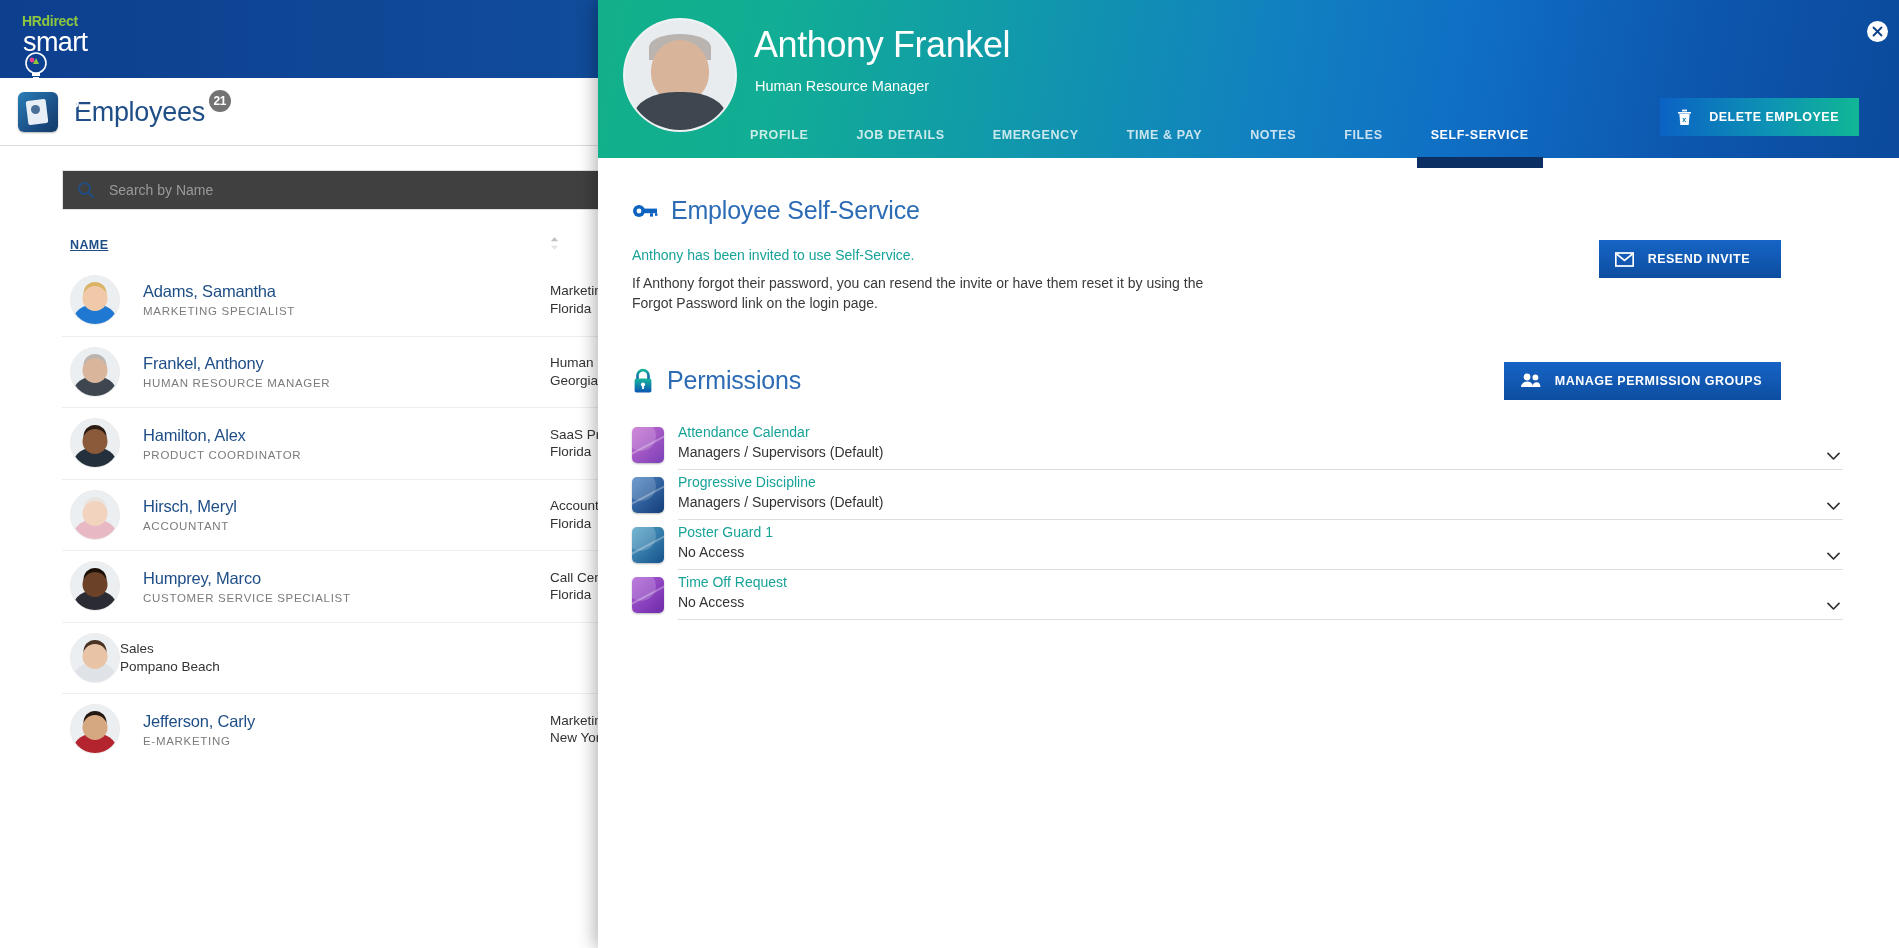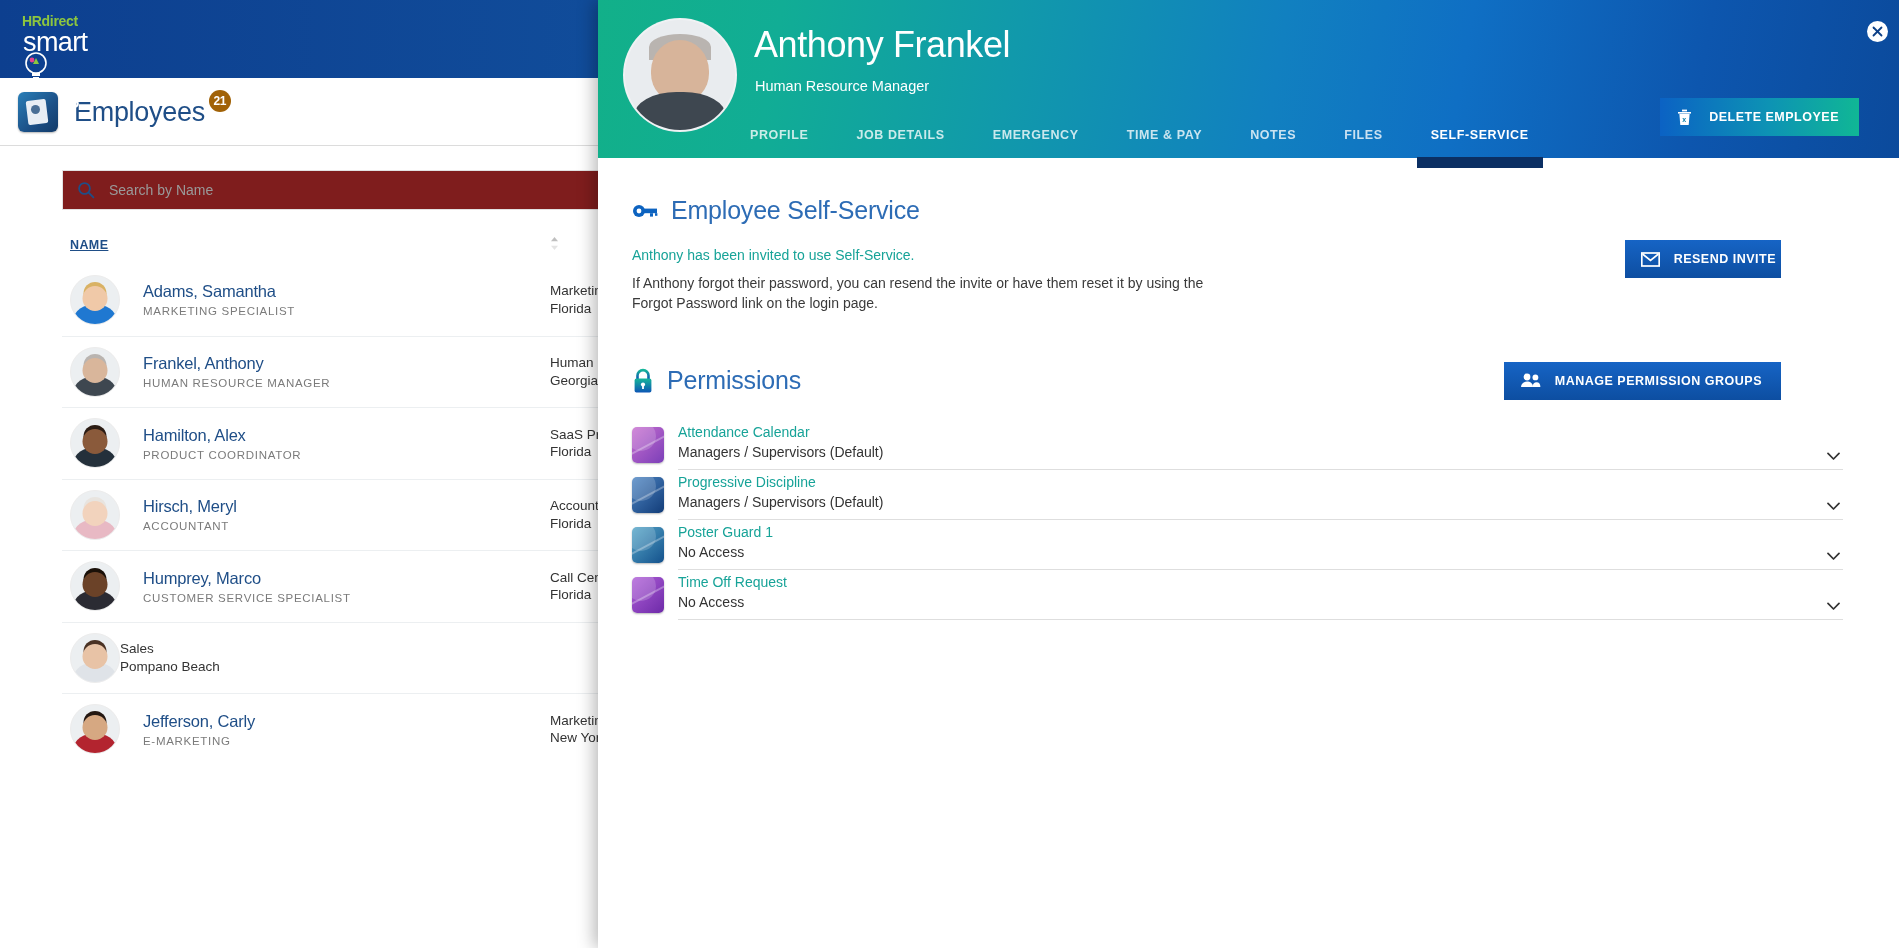--- a/index.html
+++ b/index.html
@@ -45,30 +45,30 @@
   }
   .emp-icon:after {
     content:""; position:absolute; left:13px; top:13px; width:9px; height:9px;
     border-radius:50%; background:#4a6f96;
   }
   .page-title {
     font-size: 27px; color: #1f4e87; font-weight: 300; margin-left: 16px;
     letter-spacing: -0.3px;
   }
   .count-badge {
-    display: inline-block; background: #a16207; color: #fff; font-size: 12px;
+    display: inline-block; background: #737373; color: #fff; font-size: 12px;
     font-weight: bold; border-radius: 50%; width: 22px; height: 22px;
     line-height: 22px; text-align: center; vertical-align: super;
     margin-left: 4px; position: relative; top: -6px;
   }
 
   .list-area { padding: 24px 0 0 0; background: #fff; }
   .search-wrap { padding: 0 62px 0 62px; }
   .search-box {
-    height: 40px; border: 1px solid #e2e2e2; background: #7f1d1d;
+    height: 40px; border: 1px solid #e2e2e2; background: #404040;
     display: flex; align-items: center; padding-left: 14px; width: 1040px;
   }
   .search-box .mag { width: 18px; height: 18px; flex: none; }
   .search-input {
     border: none; outline: none; font-size: 14px; color: #9a9a9a;
     margin-left: 14px; flex: 1; font-family: inherit; background: transparent;
   }
   .search-input::placeholder { color: #9a9a9a; }
 
   .table { margin-top: 26px; width: 1040px; margin-left: 62px; }
@@ -169,21 +169,21 @@
   }
   .sec-title .sic { margin-right: 13px; display: flex; }
 
   .ss-block { margin-top: 22px; position: relative; }
   .ss-invited { font-size: 14px; color: #17a398; font-weight: 400; }
   .ss-desc {
     font-size: 14px; color: #3a3a3a; line-height: 1.42; margin-top: 11px;
     width: 610px;
   }
   .resend-btn {
-    position: absolute; right: 62px; top: -7px; height: 38px; padding: 0 5px 0 16px;
+    position: absolute; right: 62px; top: -7px; height: 38px; padding: 0 31px 0 16px;
     display: flex; align-items: center;
     background: linear-gradient(180deg, #1664c5 0%, #0d4ea1 100%);
     color: #fff; font-size: 12.5px; font-weight: bold; letter-spacing: .5px;
     cursor: pointer;
   }
   .resend-btn .ic { width: 19px; height: 15px; margin-right: 14px; }
 
   .perm-head {
     margin-top: 48px; display: flex; 
     justify-content: space-between; padding-right: 62px;

